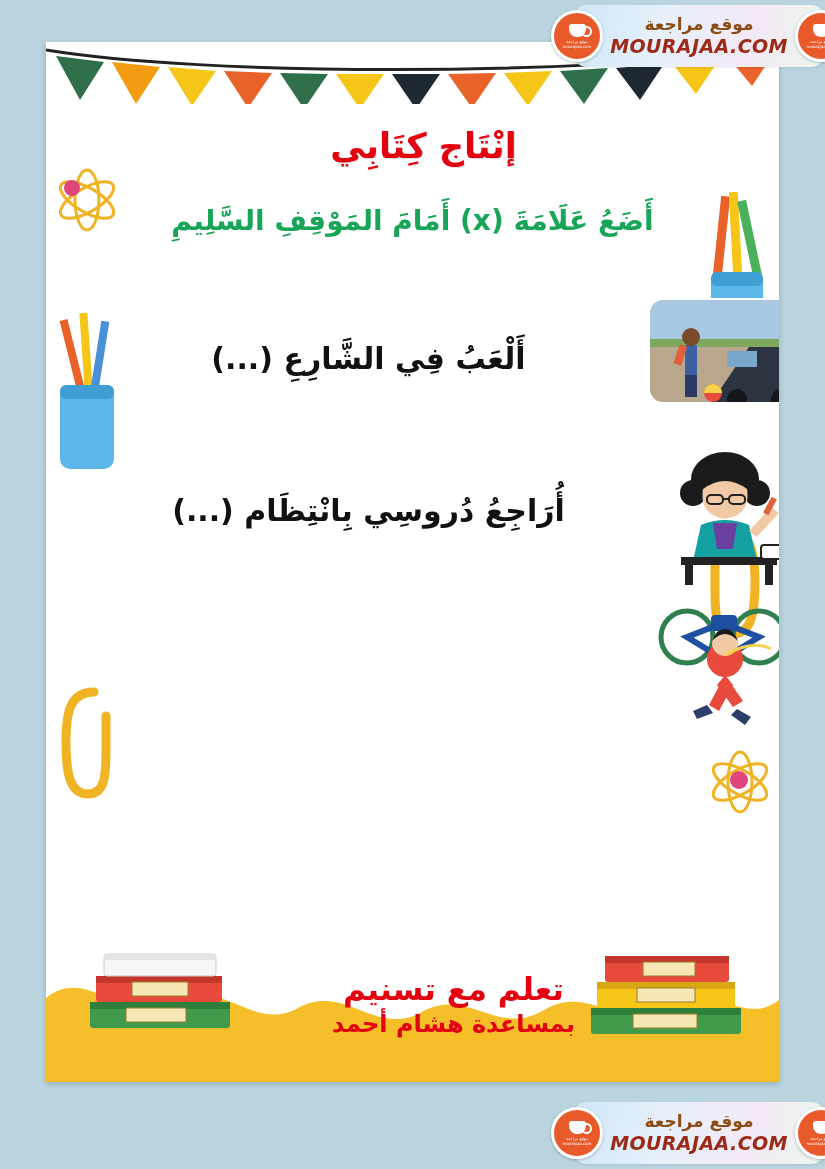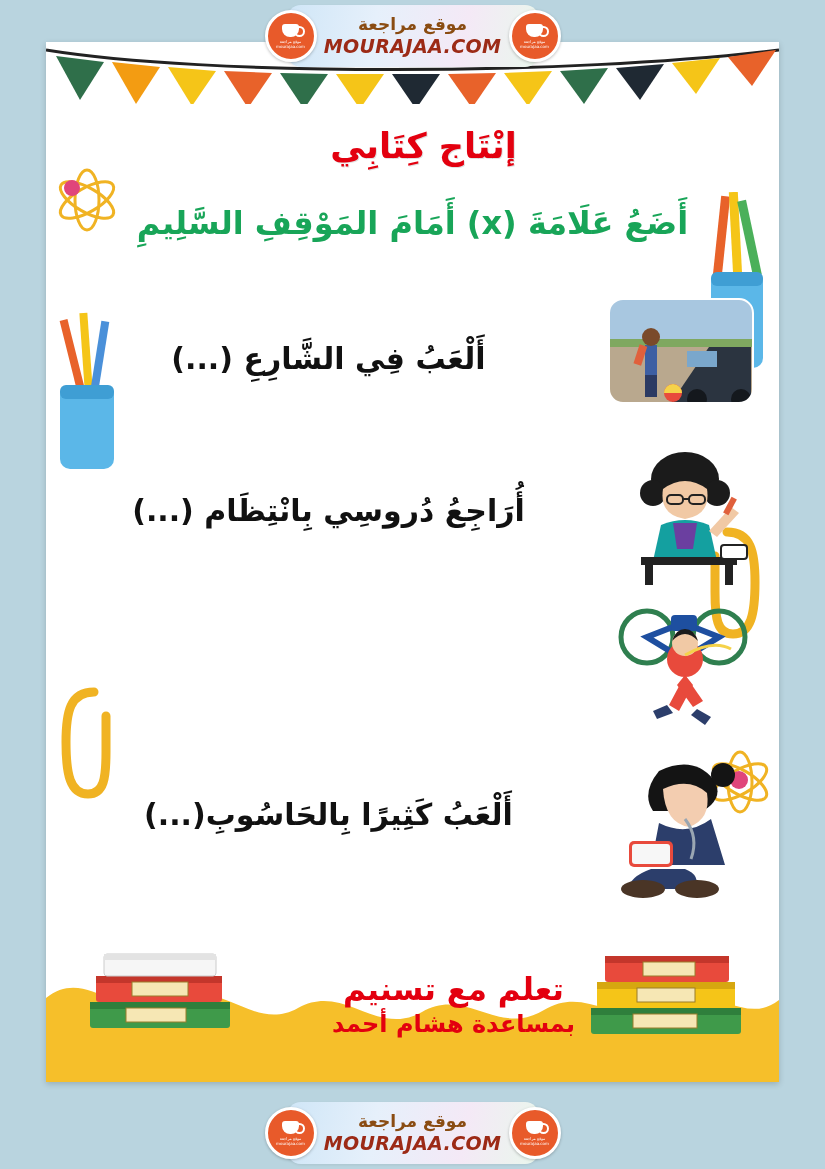--- a/index.html
+++ b/index.html
@@ -16,21 +16,21 @@
   }
 
   
   .watermark {
     position: absolute;
     left: 0;
     width: 825px;
     height: 72px;
     display: flex;
     align-items: center;
-    justify-content: center;
+    justify-content: flex-start;
     z-index: 40;
   }
   .watermark.top { top: 0; }
   .watermark.bottom { bottom: 0; }
 
   .wm-pill {
     position: relative;
     width: 252px;
     height: 62px;
     border-radius: 14px;
@@ -133,34 +133,35 @@
     z-index: 10;
     text-shadow: 1px 1px 0 rgba(0,0,0,0.12);
   }
 
   .instruction {
     position: absolute;
     top: 162px;
     left: 0;
     width: 733px;
     text-align: center;
-    font-size: 32px;
+    font-size: 28px;
     font-weight: bold;
     color: #18a558;
     z-index: 10;
     direction: rtl;
   }
 
   
   .rows {
     position: absolute;
     top: 240px;
     left: 0;
     width: 733px;
     z-index: 10;
+    padding-left: 40px;
   }
   .row {
     display: flex;
     flex-direction: row;
     align-items: center;
     justify-content: flex-start;
     height: 152px;
     padding-right: 18px;
     box-sizing: border-box;
   }
@@ -358,37 +359,20 @@
           <path d="M71,44 q13,-14 26,0 q-4,-12 -13,-12 q-9,0 -13,12z" fill="#1b1b1b"></path>
           <path d="M84,78 l-16,30 l10,6 l14,-26 z" fill="#e84a3c"></path>
           <path d="M84,78 l18,26 l-10,6 l-16,-22 z" fill="#e84a3c"></path>
           <path d="M66,108 l-14,6 l4,8 l16,-6 z" fill="#2c3e6b"></path>
           <path d="M96,112 l14,8 l-6,8 l-14,-10 z" fill="#2c3e6b"></path>
           <path d="M84,58 q28,-16 46,-6" fill="none" stroke="#f5d24a" stroke-width="3"></path>
         </svg>
       </div>
     </div>
 
-    <div class="row">
-      <div class="thumb">
-        <svg width="160" height="150" viewBox="0 0 160 150">
-          <path d="M58,22 q34,-16 54,8 q10,14 -2,26 q-6,6 -14,6 l-44,0 q-12,-18 6,-40 z" fill="#141414"></path>
-          <circle cx="122" cy="26" r="12" fill="#141414"></circle>
-          <path d="M62,40 q26,-12 44,4 q4,26 -18,34 q-24,-4 -26,-38 z" fill="#f3cdb0"></path>
-          <path d="M58,74 q28,14 52,-4 l14,46 l-74,0 z" fill="#2c3e6b"></path>
-          <rect x="28" y="92" width="44" height="26" rx="5" fill="#e84a3c"></rect>
-          <rect x="31" y="95" width="38" height="20" rx="3" fill="#f7f7f7"></rect>
-          <path d="M50,120 q-22,8 -22,20 l66,0 q6,-14 -10,-20 z" fill="#2c3e6b"></path>
-          <ellipse cx="42" cy="140" rx="22" ry="9" fill="#4a3526"></ellipse>
-          <ellipse cx="96" cy="140" rx="22" ry="9" fill="#4a3526"></ellipse>
-          <path d="M84,70 q14,18 6,40" fill="none" stroke="#9aa6b2" stroke-width="3"></path>
-        </svg>
-      </div>
-      <div class="sentence">أَلْعَبُ كَثِيرًا بِالحَاسُوبِ(...)</div>
-    </div>
   </div>
 
   <svg class="footer-wave" viewBox="0 0 733 140" preserveAspectRatio="none">
     <path d="M0,56 C44,20 84,92 128,62 C172,30 206,92 252,66 C298,40 330,96 376,70 C420,44 452,96 498,68 C544,40 578,94 622,64 C664,36 698,86 733,58 L733,140 L0,140 Z" fill="#f6bf2a"></path>
   </svg>
 
   <svg class="books-left" width="170" height="96" viewBox="0 0 170 96">
     <rect x="16" y="62" width="140" height="26" rx="3" fill="#3f9a4a"></rect>
     <rect x="16" y="62" width="140" height="7" fill="#2f7f3c"></rect>
     <rect x="52" y="68" width="60" height="14" fill="#f6e7b4" stroke="#9a7d2a"></rect>

